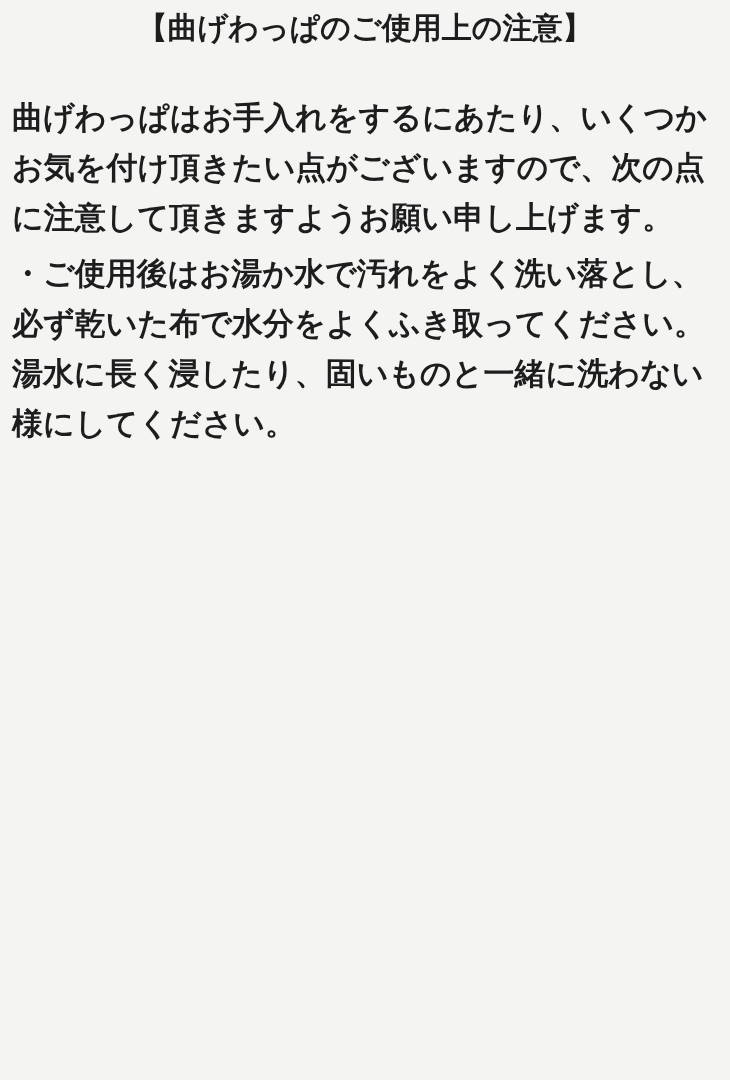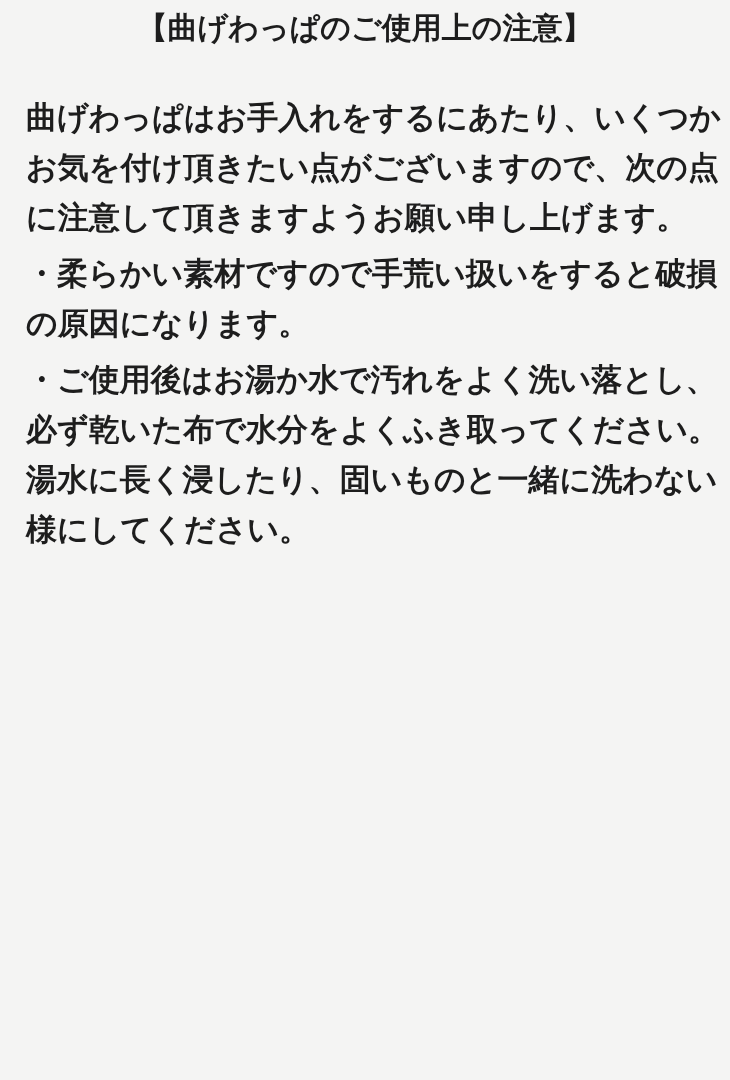--- a/index.html
+++ b/index.html
@@ -24,36 +24,35 @@
   .title {
     margin: 0 0 43px 0;
     text-align: center;
     font-size: 30px;
     line-height: 44px;
     font-weight: 700;
     letter-spacing: 0px;
     white-space: nowrap;
   }
   .body-text {
-    padding: 0 22px 0 26px;
+    padding: 0 22px 0 12px;
     font-size: 31px;
     font-weight: 700;
     line-height: 50px;
   }
   .para {
     margin: 0 0 6px 0;
     white-space: nowrap;
   }
   .para:last-child {
     margin-bottom: 0;
   }
 </style>
 </head>
 <body>
 
 <div class="page">
   <h1 class="title">【曲げわっぱのご使用上の注意】</h1>
   <div class="body-text">
       <p class="para">曲げわっぱはお手入れをするにあたり、いくつか<br>お気を付け頂きたい点がございますので、次の点<br>に注意して頂きますようお願い申し上げます。</p>
-      <p class="para">・柔らかい素材ですので手荒い扱いをすると破損<br>の原因になります。</p>
       <p class="para">・ご使用後はお湯か水で汚れをよく洗い落とし、<br>必ず乾いた布で水分をよくふき取ってください。<br>湯水に長く浸したり、固いものと一緒に洗わない<br>様にしてください。</p>
     </div>
 </div>
 
 </body></html>

